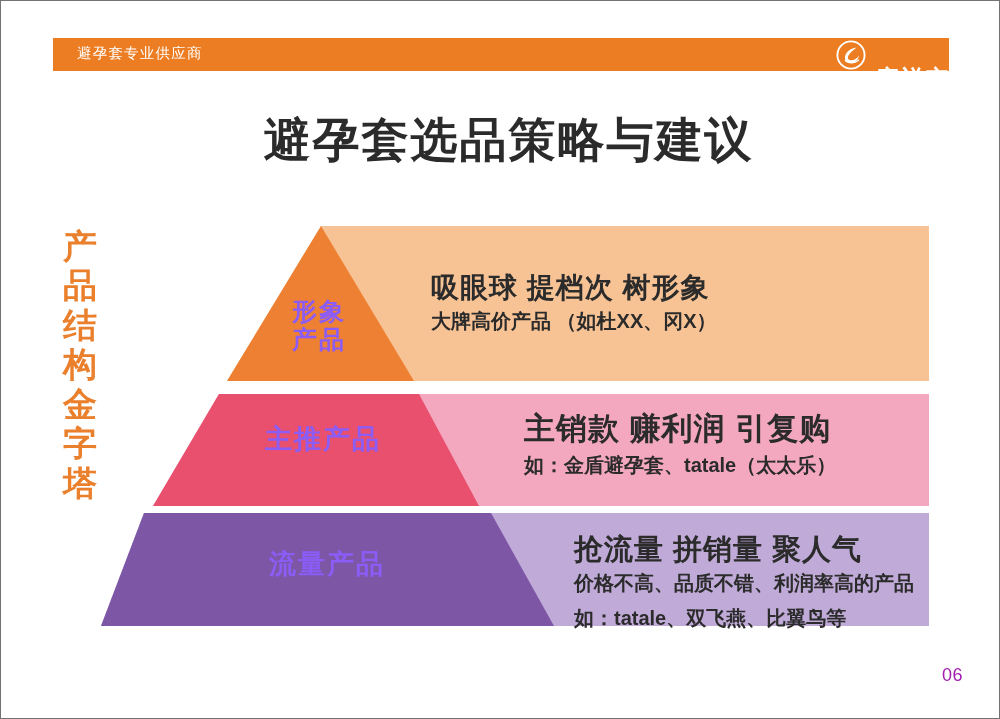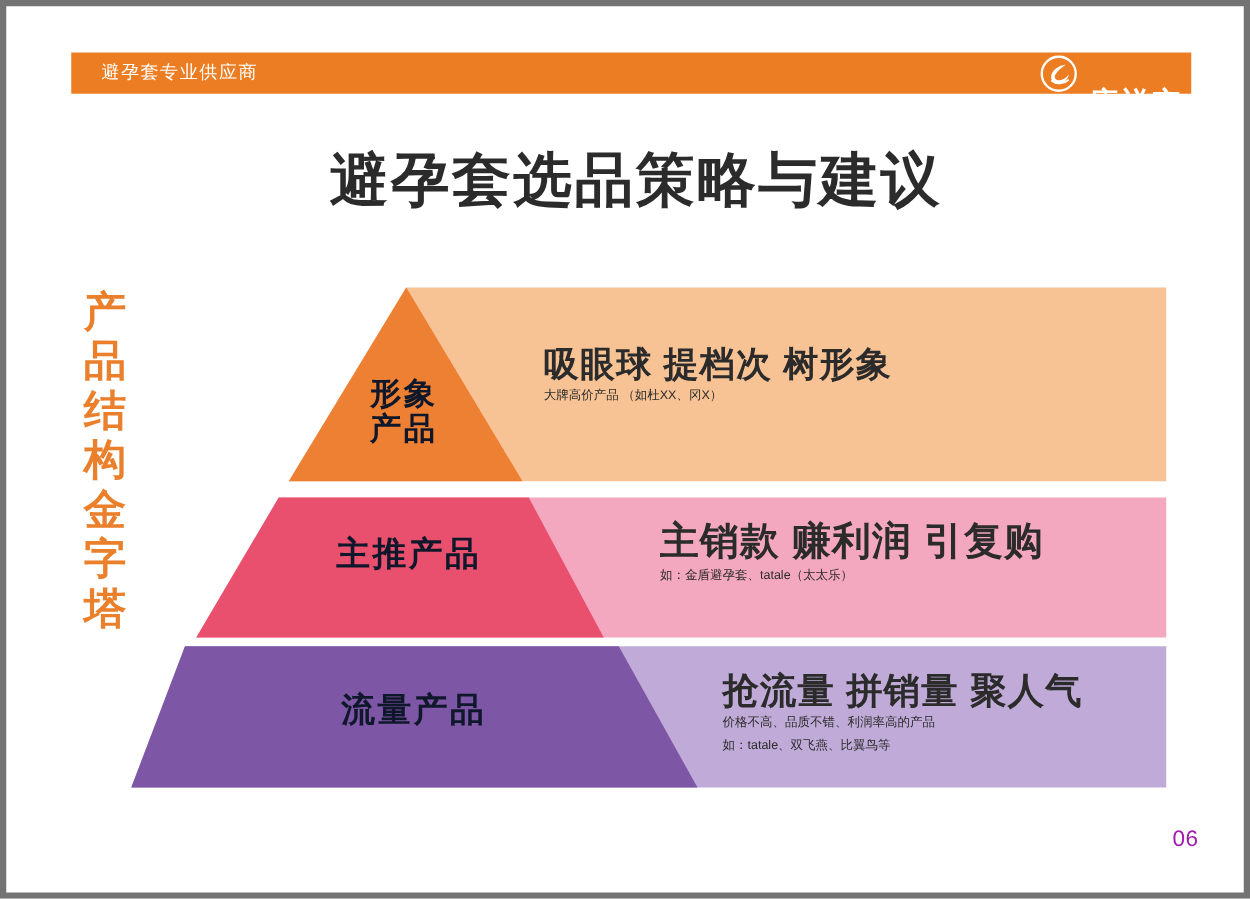--- a/index.html
+++ b/index.html
@@ -10,21 +10,21 @@
   body {
     font-family: "Liberation Sans", "DejaVu Sans", sans-serif;
   }
   #slide {
     position: relative;
     width: 1000px;
     height: 719px;
     background: #ffffff;
     overflow: hidden;
     box-sizing: border-box;
-    border: 5px solid #737373;
+    border: 1px solid #737373;
   }
 
   
   #header-bar {
     position: absolute;
     left: 52px;
     top: 37px;
     width: 896px;
     height: 33px;
     background: #ec7d22;
@@ -97,40 +97,40 @@
     position: absolute;
     left: 0;
     top: 0;
     width: 1000px;
     height: 719px;
     pointer-events: none;
   }
 
   .tier-heading {
     position: absolute;
-    color: #0f172a;
+    color: #8b5cf6;
     font-weight: 700;
     letter-spacing: 2px;
     text-align: center;
     line-height: 1.12;
   }
   .tier-body {
     position: absolute;
     color: #2b2b2b;
   }
   .tier-body .tb-main {
     font-size: 29px;
     font-weight: 700;
     letter-spacing: 1px;
     white-space: nowrap;
     line-height: 1.18;
   }
   .tier-body .tb-sub {
-    font-size: 10px;
-    font-weight: 400;
+    font-size: 20px;
+    font-weight: 700;
     color: #2b2b2b;
     line-height: 1.75;
     white-space: nowrap;
   }
 
   
   #tier1-heading {
     left: 262px;
     top: 296px;
     width: 112px;

